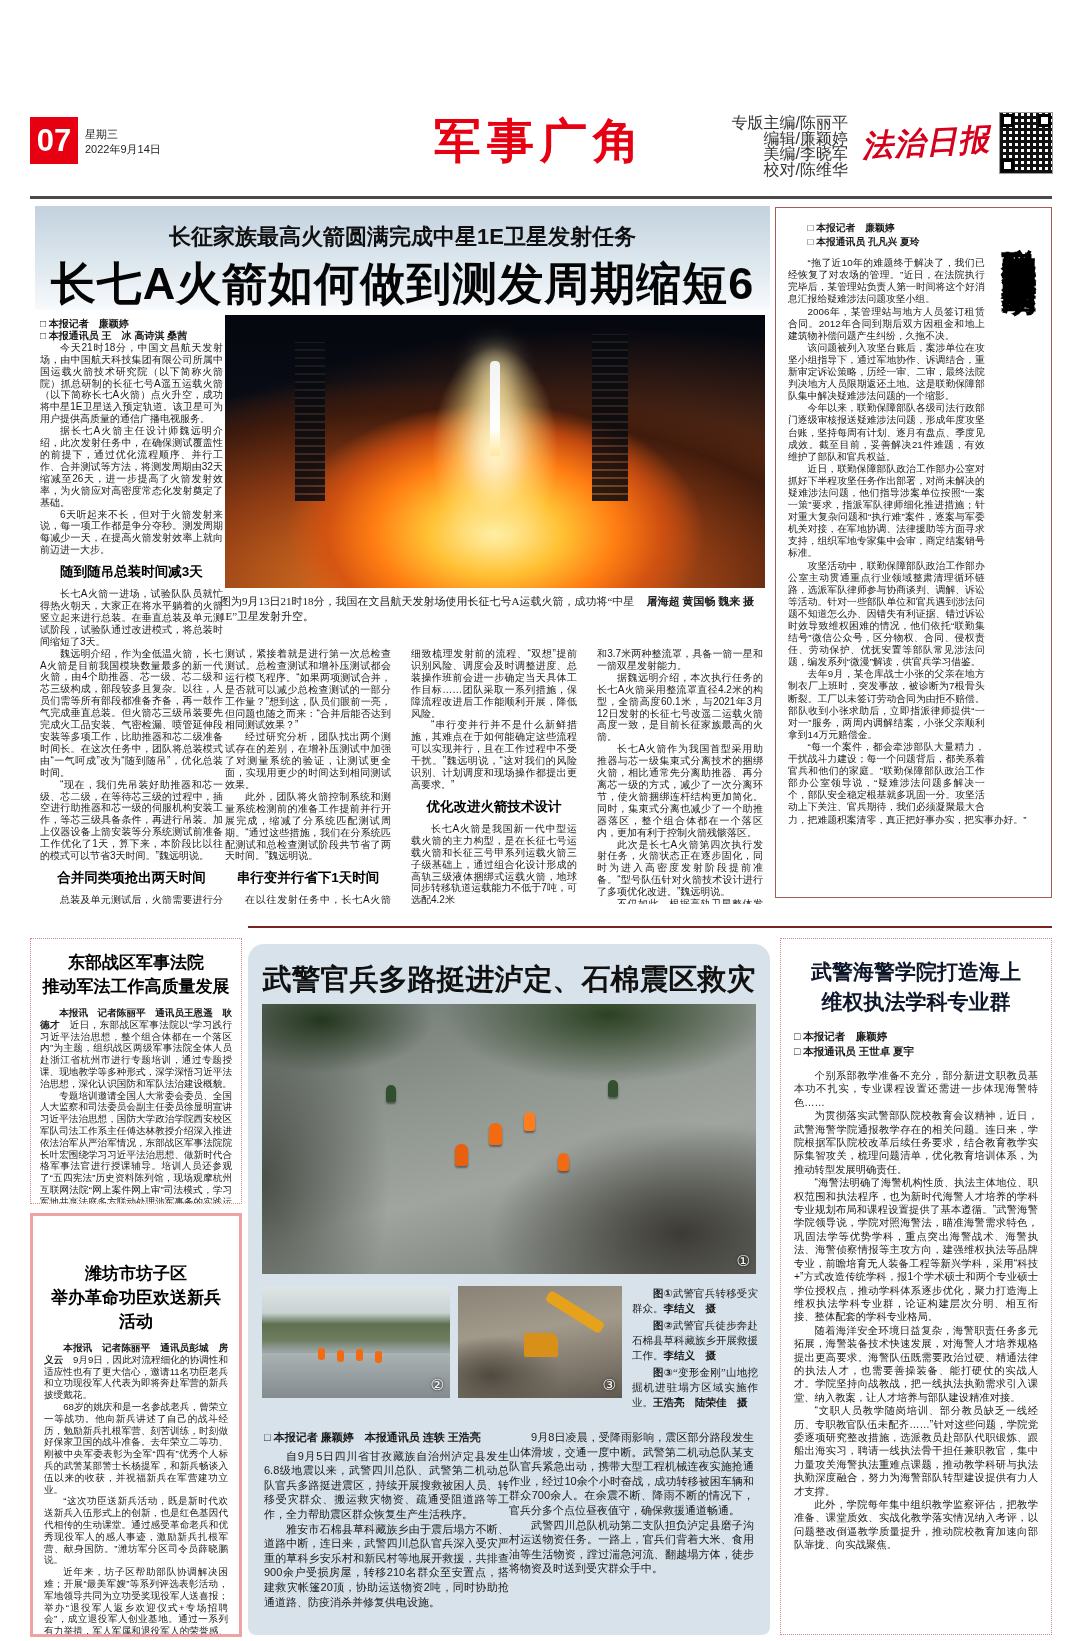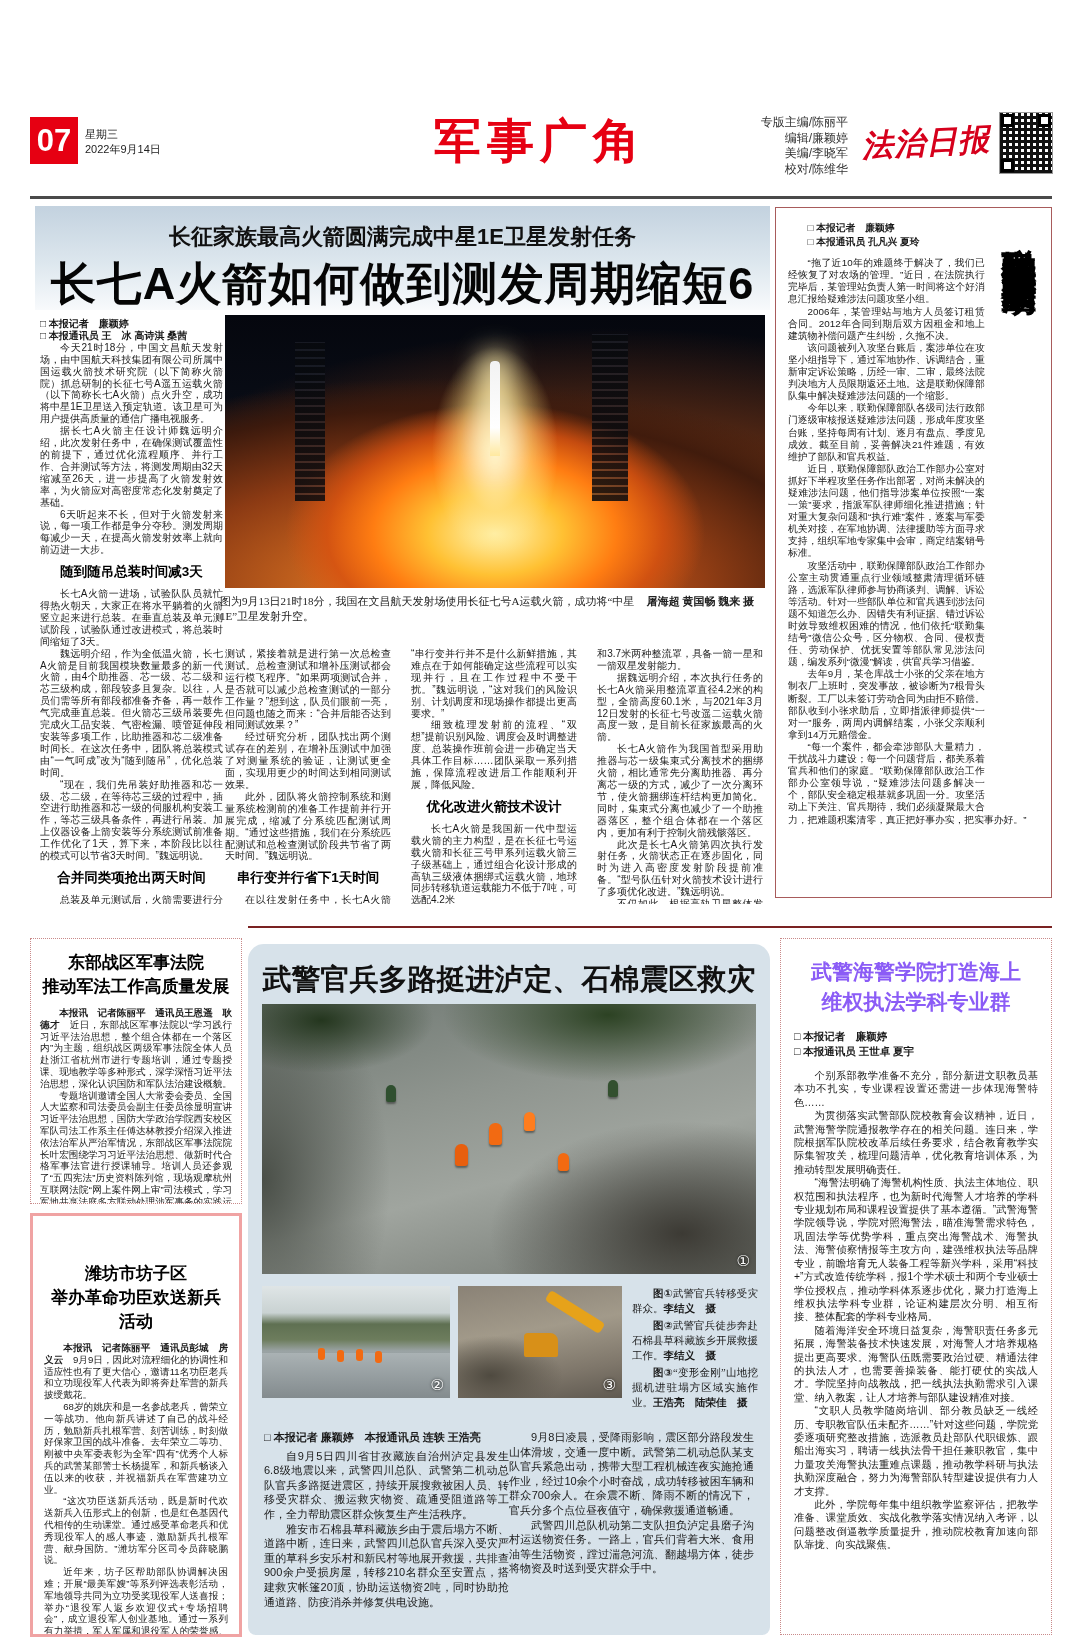--- a/index.html
+++ b/index.html
@@ -5,21 +5,21 @@
   html,body{margin:0;padding:0;background:#ffffff;}
   body{font-family:"Liberation Sans","DejaVu Sans",sans-serif;color:#1a1a1a;}
   .page{position:relative;width:1080px;height:1641px;background:#fff;overflow:hidden;}
 
   
   .page-no{position:absolute;left:30px;top:117px;width:48px;height:47px;background:#e60012;color:#fff;
     font-weight:bold;font-size:31px;display:flex;align-items:center;justify-content:center;}
   .date-block{position:absolute;left:85px;top:127px;font-size:11px;line-height:15px;color:#222;}
   .section-title{position:absolute;left:0;right:0;top:110px;margin:0;text-align:center;color:#e60012;
     font-size:47px;font-weight:900;letter-spacing:6px;}
-  .credits{position:absolute;right:232px;top:115px;text-align:right;font-size:12px;line-height:15.5px;color:#333;}
+  .credits{position:absolute;right:232px;top:115px;text-align:right;font-size:16px;line-height:15.5px;color:#333;}
   .paper-logo{position:absolute;right:88px;top:122px;width:130px;color:#d6001c;font-size:31px;font-weight:900;
     font-style:italic;font-family:"Liberation Serif","DejaVu Serif",serif;transform:rotate(-3deg);letter-spacing:1px;white-space:nowrap;}
   .qr{position:absolute;right:28px;top:113px;width:52px;height:60px;background:
     repeating-linear-gradient(0deg,#111 0 3px,transparent 3px 6px),
     repeating-linear-gradient(90deg,#111 0 3px,#fff 3px 6px);outline:1px solid #999;}
   .qr .eye{position:absolute;width:13px;height:13px;background:#fff;border:3px solid #000;box-sizing:border-box;}
   .qr .eye.tl{left:1px;top:1px}.qr .eye.tr{right:1px;top:1px}.qr .eye.bl{left:1px;bottom:1px}
   .header-rule{position:absolute;left:30px;top:196px;width:1022px;height:3px;background:#4a4a4a;}
 
   
@@ -103,21 +103,21 @@
   .rs-captions p{margin:0 0 2px;font-size:10.5px;line-height:15px;text-align:justify;text-indent:2em;}
   .rs-captions b{font-family:"Liberation Sans","DejaVu Sans",sans-serif;}
   .rs-cols{position:absolute;left:16px;right:16px;top:486px;bottom:10px;display:flex;overflow:hidden;}
   .rs-col{flex:1;overflow:hidden;}
   .rs-col p{margin:0;font-size:11px;line-height:14.6px;text-align:justify;text-indent:2em;}
   .rs-byline{font-weight:bold;text-indent:0 !important;margin-bottom:4px !important;}
 
   
   .hj-box{position:absolute;left:780px;top:938px;width:272px;height:697px;border:1px dotted #c98a8a;background:#fff;
     padding:16px 13px;box-sizing:border-box;overflow:hidden;}
-  .hj-title{margin:2px 0 12px;text-align:center;font-size:21px;line-height:30px;font-weight:900;color:#8b5cf6;}
+  .hj-title{margin:2px 0 12px;text-align:center;font-size:21px;line-height:30px;font-weight:900;color:#0f172a;}
   .hj-box .byline-sq{margin:0 0 10px;}
   .hj-box .paras p{margin:0;font-size:10.3px;line-height:13.4px;text-align:justify;text-indent:2em;}
 </style>
 </head>
 <body>
 
 <div class="page">
 
   <div class="page-no">07</div>
   <div class="date-block">
@@ -181,22 +181,22 @@
           <p>经过研究分析，团队找出两个测试存在的差别，在增补压测试中加强了对测量系统的验证，让测试更全面，实现用更少的时间达到相同测试效果。</p>
           <p>此外，团队将火箭控制系统和测量系统检测前的准备工作提前并行开展完成，缩减了分系统匹配测试周期。“通过这些措施，我们在分系统匹配测试和总检查测试阶段共节省了两天时间。”魏远明说。</p>
         </div>
       <h3 class="subhead">串行变并行省下1天时间</h3>
       <div>
           <p>在以往发射任务中，长七A火箭从转场加上在发射区的工作，一共需要4天时间。这次团队梳理流程，将测量系统的恢复和测试工作由串行改为并行，使转场与发射区工作缩减为3天，是目前发射区测发周期最短的低温火箭。</p>
         </div>
     </div>
     <div class="mcol">
       <div class="noindent-first">
+          <p>细致梳理发射前的流程、“双想”提前识别风险、调度会及时调整进度、总装操作班前会进一步确定当天具体工作目标……团队采取一系列措施，保障流程改进后工作能顺利开展，降低风险。</p>
           <p>“串行变并行并不是什么新鲜措施，其难点在于如何能确定这些流程可以实现并行，且在工作过程中不受干扰。”魏远明说，“这对我们的风险识别、计划调度和现场操作都提出更高要求。”</p>
-          <p>细致梳理发射前的流程、“双想”提前识别风险、调度会及时调整进度、总装操作班前会进一步确定当天具体工作目标……团队采取一系列措施，保障流程改进后工作能顺利开展，降低风险。</p>
         </div>
       <h3 class="subhead">优化改进火箭技术设计</h3>
       <div>
           <p>长七A火箭是我国新一代中型运载火箭的主力构型，是在长征七号运载火箭和长征三号甲系列运载火箭三子级基础上，通过组合化设计形成的高轨三级液体捆绑式运载火箭，地球同步转移轨道运载能力不低于7吨，可选配4.2米</p>
         </div>
     </div>
     <div class="mcol">
       <div class="noindent-first">
           <p>和3.7米两种整流罩，具备一箭一星和一箭双星发射能力。</p>
           <p>据魏远明介绍，本次执行任务的长七A火箭采用整流罩直径4.2米的构型，全箭高度60.1米，与2021年3月12日发射的长征七号改遥二运载火箭高度一致，是目前长征家族最高的火箭。</p>

